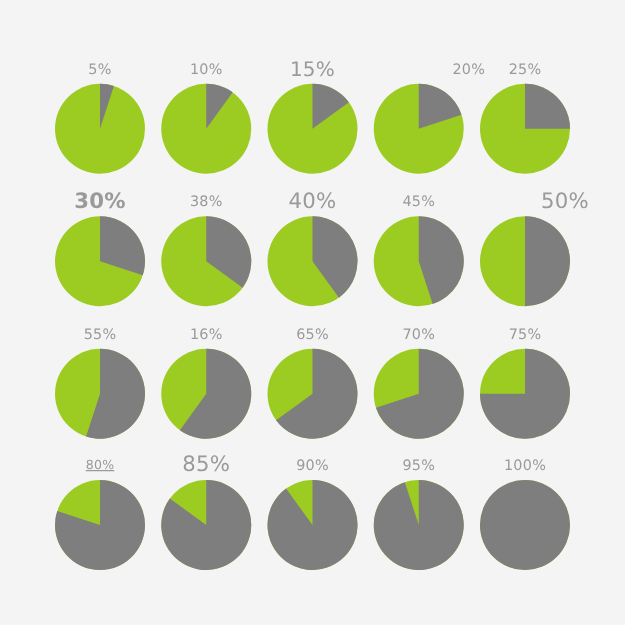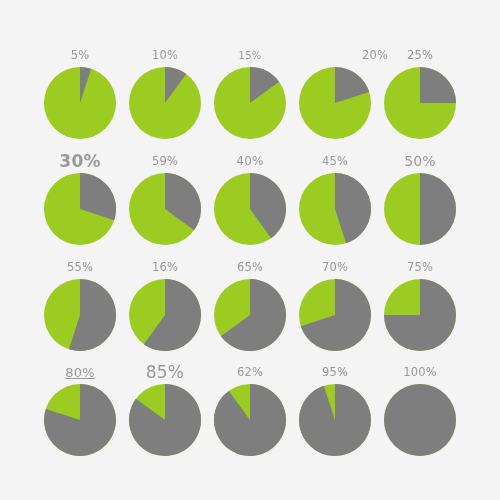--- a/index.html
+++ b/index.html
@@ -57,21 +57,21 @@
       </svg>
     </div>
     <div class="pie-cell" style="left: 165px; top: 103px;">
       <div class="pie-label" style="color: rgb(154, 154, 154); font-size: 11.5px;">10%</div>
       <svg class="pie-svg" viewBox="0 0 76 76">
         <circle cx="38" cy="38" r="36" fill="#9ccc21"></circle>
         <path d="M 38 38 L 38.000 2.000 A 36 36 0 0 1 59.160 8.875 Z" fill="#7e7e7e"></path>
       </svg>
     </div>
     <div class="pie-cell" style="left: 250px; top: 103px;">
-      <div class="pie-label" style="color: rgb(154, 154, 154); font-size: 10px;">15%</div>
+      <div class="pie-label" style="color: rgb(154, 154, 154); font-size: 16px;">15%</div>
       <svg class="pie-svg" viewBox="0 0 76 76">
         <circle cx="38" cy="38" r="36" fill="#9ccc21"></circle>
         <path d="M 38 38 L 38.000 2.000 A 36 36 0 0 1 67.125 16.840 Z" fill="#7e7e7e"></path>
       </svg>
     </div>
     <div class="pie-cell" style="left: 335px; top: 103px;">
       <div class="pie-label" style="color: rgb(154, 154, 154); font-size: 11.5px; margin-left: 40px;">20%</div>
       <svg class="pie-svg" viewBox="0 0 76 76">
         <circle cx="38" cy="38" r="36" fill="#9ccc21"></circle>
         <path d="M 38 38 L 38.000 2.000 A 36 36 0 0 1 72.238 26.875 Z" fill="#7e7e7e"></path>
@@ -85,42 +85,42 @@
       </svg>
     </div>
     <div class="pie-cell" style="left: 80px; top: 209px;">
       <div class="pie-label" style="color: rgb(154, 154, 154); font-size: 17px; font-weight: bold;">30%</div>
       <svg class="pie-svg" viewBox="0 0 76 76">
         <circle cx="38" cy="38" r="36" fill="#9ccc21"></circle>
         <path d="M 38 38 L 38.000 2.000 A 36 36 0 0 1 72.238 49.125 Z" fill="#7e7e7e"></path>
       </svg>
     </div>
     <div class="pie-cell" style="left: 165px; top: 209px;">
-      <div class="pie-label" style="color: rgb(154, 154, 154); font-size: 11.5px;">59%</div>
+      <div class="pie-label" style="color: rgb(154, 154, 154); font-size: 11.5px;">38%</div>
       <svg class="pie-svg" viewBox="0 0 76 76">
         <circle cx="38" cy="38" r="36" fill="#9ccc21"></circle>
         <path d="M 38 38 L 38.000 2.000 A 36 36 0 0 1 67.125 59.160 Z" fill="#7e7e7e"></path>
       </svg>
     </div>
     <div class="pie-cell" style="left: 250px; top: 209px;">
-      <div class="pie-label" style="color: rgb(154, 154, 154); font-size: 12px;">40%</div>
+      <div class="pie-label" style="color: rgb(154, 154, 154); font-size: 17px;">40%</div>
       <svg class="pie-svg" viewBox="0 0 76 76">
         <circle cx="38" cy="38" r="36" fill="#9ccc21"></circle>
         <path d="M 38 38 L 38.000 2.000 A 36 36 0 0 1 59.160 67.125 Z" fill="#7e7e7e"></path>
       </svg>
     </div>
     <div class="pie-cell" style="left: 335px; top: 209px;">
       <div class="pie-label" style="color: rgb(154, 154, 154); font-size: 11.5px;">45%</div>
       <svg class="pie-svg" viewBox="0 0 76 76">
         <circle cx="38" cy="38" r="36" fill="#9ccc21"></circle>
         <path d="M 38 38 L 38.000 2.000 A 36 36 0 0 1 49.125 72.238 Z" fill="#7e7e7e"></path>
       </svg>
     </div>
     <div class="pie-cell" style="left: 420px; top: 209px;">
-      <div class="pie-label" style="color: rgb(154, 154, 154); font-size: 14px;">50%</div>
+      <div class="pie-label" style="color: rgb(154, 154, 154); font-size: 17px; margin-left: 32px;">50%</div>
       <svg class="pie-svg" viewBox="0 0 76 76">
         <circle cx="38" cy="38" r="36" fill="#9ccc21"></circle>
         <path d="M 38 38 L 38.000 2.000 A 36 36 0 0 1 38.000 74.000 Z" fill="#7e7e7e"></path>
       </svg>
     </div>
     <div class="pie-cell" style="left: 80px; top: 315px;">
       <div class="pie-label" style="color: rgb(154, 154, 154); font-size: 11.5px;">55%</div>
       <svg class="pie-svg" viewBox="0 0 76 76">
         <circle cx="38" cy="38" r="36" fill="#9ccc21"></circle>
         <path d="M 38 38 L 38.000 2.000 A 36 36 0 1 1 26.875 72.238 Z" fill="#7e7e7e"></path>
@@ -148,35 +148,35 @@
       </svg>
     </div>
     <div class="pie-cell" style="left: 420px; top: 315px;">
       <div class="pie-label" style="color: rgb(154, 154, 154); font-size: 11.5px;">75%</div>
       <svg class="pie-svg" viewBox="0 0 76 76">
         <circle cx="38" cy="38" r="36" fill="#9ccc21"></circle>
         <path d="M 38 38 L 38.000 2.000 A 36 36 0 1 1 2.000 38.000 Z" fill="#7e7e7e"></path>
       </svg>
     </div>
     <div class="pie-cell" style="left: 80px; top: 420px;">
-      <div class="pie-label" style="color: rgb(154, 154, 154); font-size: 13px; text-decoration: underline;">80%</div>
+      <div class="pie-label" style="color: rgb(154, 154, 154); font-size: 10px; text-decoration: underline;">80%</div>
       <svg class="pie-svg" viewBox="0 0 76 76">
         <circle cx="38" cy="38" r="36" fill="#9ccc21"></circle>
         <path d="M 38 38 L 38.000 2.000 A 36 36 0 1 1 3.762 26.875 Z" fill="#7e7e7e"></path>
       </svg>
     </div>
     <div class="pie-cell" style="left: 165px; top: 420px;">
       <div class="pie-label" style="color: rgb(154, 154, 154); font-size: 17px;">85%</div>
       <svg class="pie-svg" viewBox="0 0 76 76">
         <circle cx="38" cy="38" r="36" fill="#9ccc21"></circle>
         <path d="M 38 38 L 38.000 2.000 A 36 36 0 1 1 8.875 16.840 Z" fill="#7e7e7e"></path>
       </svg>
     </div>
     <div class="pie-cell" style="left: 250px; top: 420px;">
-      <div class="pie-label" style="color: rgb(154, 154, 154); font-size: 11.5px;">62%</div>
+      <div class="pie-label" style="color: rgb(154, 154, 154); font-size: 11.5px;">90%</div>
       <svg class="pie-svg" viewBox="0 0 76 76">
         <circle cx="38" cy="38" r="36" fill="#9ccc21"></circle>
         <path d="M 38 38 L 38.000 2.000 A 36 36 0 1 1 16.840 8.875 Z" fill="#7e7e7e"></path>
       </svg>
     </div>
     <div class="pie-cell" style="left: 335px; top: 420px;">
       <div class="pie-label" style="color: rgb(154, 154, 154); font-size: 11.5px;">95%</div>
       <svg class="pie-svg" viewBox="0 0 76 76">
         <circle cx="38" cy="38" r="36" fill="#9ccc21"></circle>
         <path d="M 38 38 L 38.000 2.000 A 36 36 0 1 1 26.875 3.762 Z" fill="#7e7e7e"></path>

